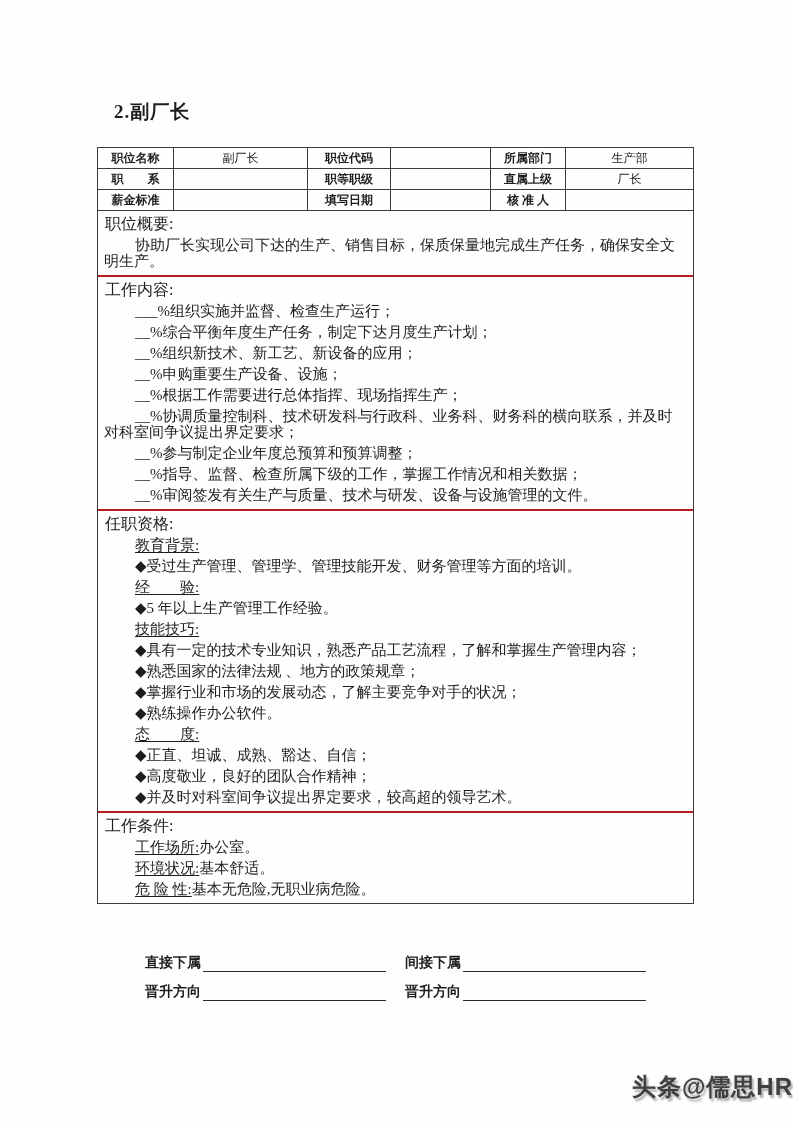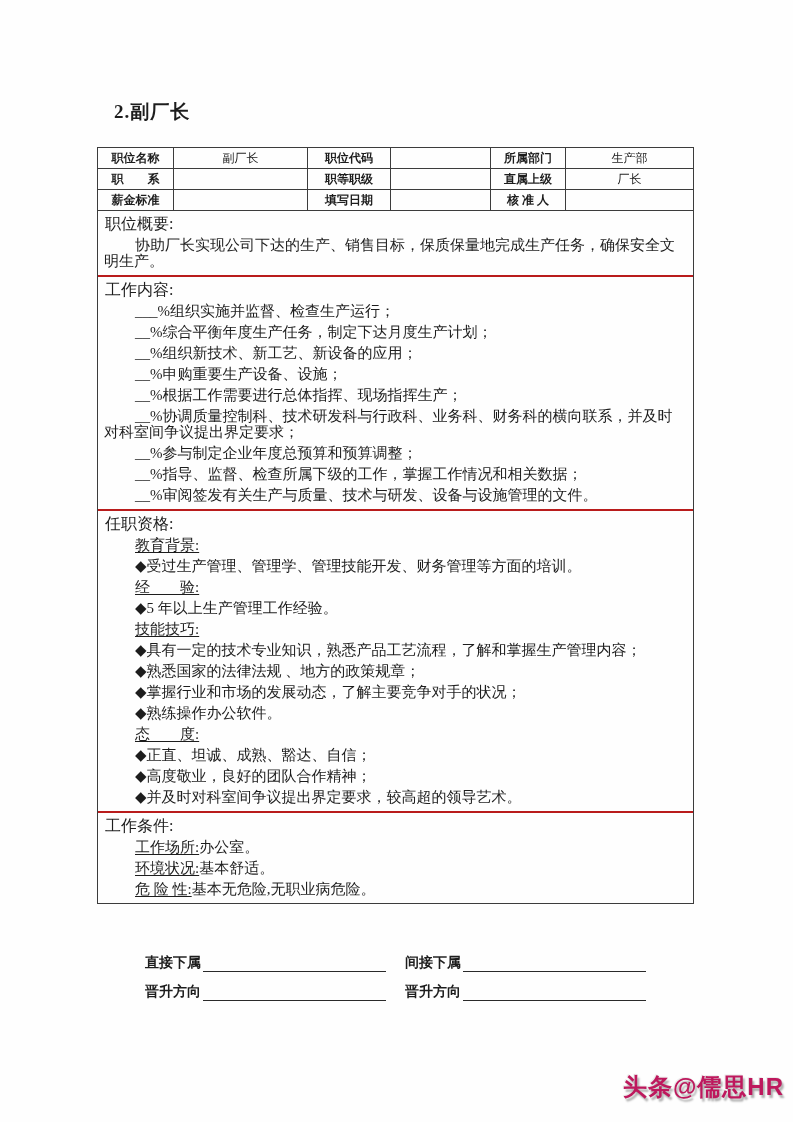--- a/index.html
+++ b/index.html
@@ -48,24 +48,24 @@
   }
   .ff-row { display:flex; margin-bottom:11px; }
   .ff { width:270px; white-space:nowrap; }
   .ff-label { font-weight:bold; }
   .ff-line {
     display:inline-block; width:183px; height:15px;
     border-bottom:1px solid #2a2a2a;
     vertical-align:bottom; margin-left:2px;
   }
   .watermark {
-    position:absolute; right:9px; top:1071px;
+    position:absolute; right:0; top:1071px;
     font-family:"Liberation Sans","DejaVu Sans",sans-serif;
     font-size:24px; font-weight:bold; letter-spacing:1px;
-    color:#be185d;
+    color:#404040;
     text-shadow:2px 3px 2px #aeaeae, -1px -1px 0 #ececec, 0 0 1px #cccccc;
   }
 </style>
 </head>
 <body>
 
 <div class="page">
 
   <div class="title">2.副厂长</div>
 

